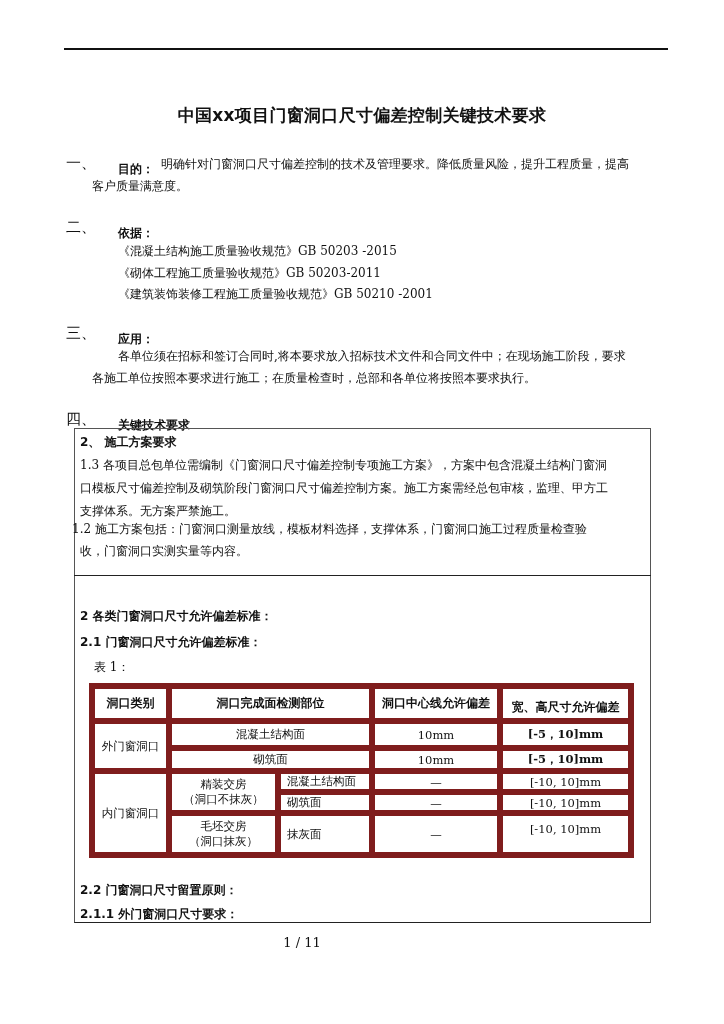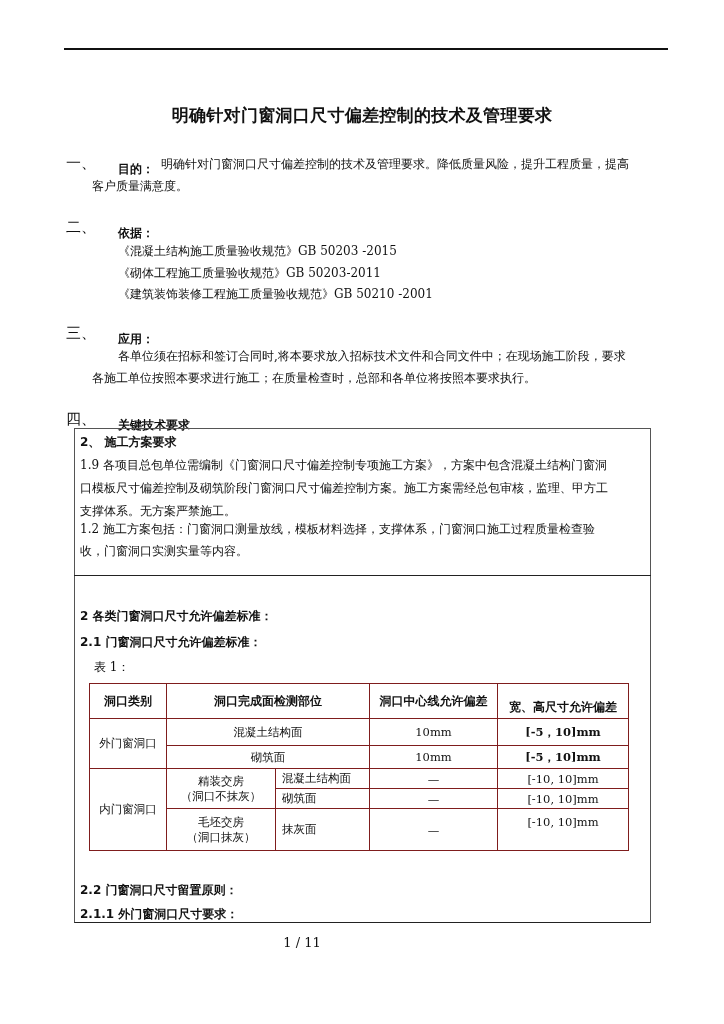--- a/index.html
+++ b/index.html
@@ -16,34 +16,34 @@
     .sec-label { font-size: 12px; font-weight: bold; font-family: "DejaVu Sans", "Liberation Sans", sans-serif; margin-top: 7px; }
     .small { font-size: 12px; }
 
     .box { position: absolute; left: 74px; top: 428px; width: 577px; height: 495px;
       border: 1px solid #555; border-bottom: 1px solid #222; box-sizing: border-box; }
     .box-divider { position: absolute; left: 74px; top: 575px; width: 577px; height: 1px; background: #222; }
     .bold { font-weight: bold; font-family: "DejaVu Sans", "Liberation Sans", sans-serif; }
 
     table.spec { position: absolute; left: 89px; top: 683px; border-collapse: collapse;
       font-size: 11.5px; table-layout: fixed; }
-    table.spec td, table.spec th { border: 1px solid #7f1d1d; padding: 0; text-align: center; vertical-align: middle; }
+    table.spec td, table.spec th { border: 6px solid #7f1d1d; padding: 0; text-align: center; vertical-align: middle; }
     table.spec th { font-weight: bold; font-family: "DejaVu Sans", "Liberation Sans", sans-serif; font-size: 12px; }
     .th4 { vertical-align: bottom !important; padding-bottom: 2px !important; }
     .left-cell { text-align: left !important; padding-left: 6px !important; }
     .val-bold { font-weight: bold; }
     .cell-top { vertical-align: top !important; padding-top: 6px !important; }
     .page-num { left: 0; width: 604px; top: 935px; text-align: center; font-size: 13px; }
   </style>
 </head>
 <body>
 
 <div class="hdr-line"></div>
 
-<div class="abs title">明确针对门窗洞口尺寸偏差控制的技术及管理要求</div>
+<div class="abs title">中国xx项目门窗洞口尺寸偏差控制关键技术要求</div>
 
 <div class="abs sec-num" style="left:66px; top:154px;">一、</div>
 <div class="abs sec-label" style="left:118px; top:154px;">目的：</div>
 <div class="abs small" style="left:161px; top:156px;">明确针对门窗洞口尺寸偏差控制的技术及管理要求。降低质量风险，提升工程质量，提高</div>
 <div class="abs small" style="left:92px; top:178px;">客户质量满意度。</div>
 
 <div class="abs sec-num" style="left:66px; top:218px;">二、</div>
 <div class="abs sec-label" style="left:118px; top:218px;">依据：</div>
 <div class="abs small" style="left:118px; top:243px;">《混凝土结构施工质量验收规范》GB 50203 -2015</div>
 <div class="abs small" style="left:118px; top:265px;">《砌体工程施工质量验收规范》GB 50203-2011</div>
@@ -54,24 +54,24 @@
 <div class="abs small" style="left:118px; top:348px;">各单位须在招标和签订合同时,将本要求放入招标技术文件和合同文件中；在现场施工阶段，要求</div>
 <div class="abs small" style="left:92px; top:370px;">各施工单位按照本要求进行施工；在质量检查时，总部和各单位将按照本要求执行。</div>
 
 <div class="abs sec-num" style="left:66px; top:410px;">四、</div>
 <div class="abs sec-label" style="left:118px; top:410px;">关键技术要求</div>
 
 <div class="box"></div>
 <div class="box-divider"></div>
 
 <div class="abs small bold" style="left:80px; top:434px;">2、 施工方案要求</div>
-<div class="abs small" style="left:80px; top:457px;">1.9 各项目总包单位需编制《门窗洞口尺寸偏差控制专项施工方案》，方案中包含混凝土结构门窗洞</div>
+<div class="abs small" style="left:80px; top:457px;">1.3 各项目总包单位需编制《门窗洞口尺寸偏差控制专项施工方案》，方案中包含混凝土结构门窗洞</div>
 <div class="abs small" style="left:80px; top:480px;">口模板尺寸偏差控制及砌筑阶段门窗洞口尺寸偏差控制方案。施工方案需经总包审核，监理、甲方工</div>
 <div class="abs small" style="left:80px; top:503px;">支撑体系。无方案严禁施工。</div>
-<div class="abs small" style="left:80px; top:521px;">1.2 施工方案包括：门窗洞口测量放线，模板材料选择，支撑体系，门窗洞口施工过程质量检查验</div>
+<div class="abs small" style="left:72px; top:521px;">1.2 施工方案包括：门窗洞口测量放线，模板材料选择，支撑体系，门窗洞口施工过程质量检查验</div>
 <div class="abs small" style="left:80px; top:543px;">收，门窗洞口实测实量等内容。</div>
 
 <div class="abs small bold" style="left:80px; top:608px;">2 各类门窗洞口尺寸允许偏差标准：</div>
 <div class="abs small bold" style="left:80px; top:634px;">2.1 门窗洞口尺寸允许偏差标准：</div>
 <div class="abs small" style="left:94px; top:659px;">表 1：</div>
 
 <table class="spec">
   <colgroup>
     <col style="width:77px">
       <col style="width:109px">

